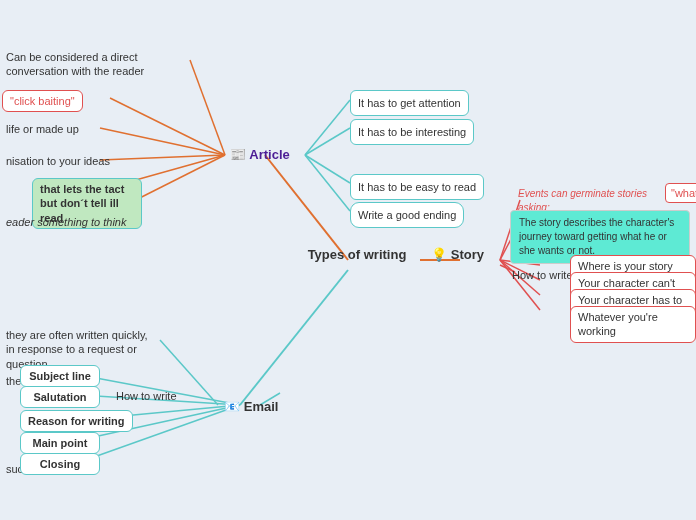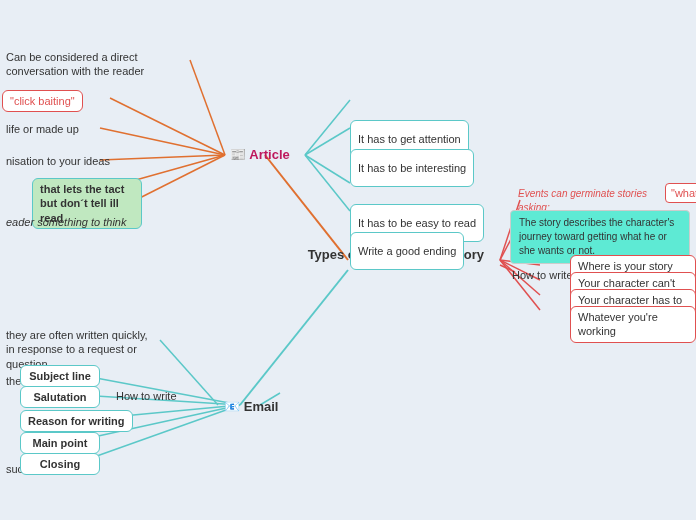--- a/index.html
+++ b/index.html
@@ -42,21 +42,21 @@
       font-size: 13px;
       color: #333;
       text-align: center;
     }
 
     
     .node-article {
       background: transparent;
       font-weight: bold;
       font-size: 13px;
-      color: #be185d;
+      color: #4c1d95;
     }
 
     
     .node-story {
       background: transparent;
       font-weight: bold;
       font-size: 13px;
       color: #333;
     }
 
@@ -67,23 +67,22 @@
       font-size: 13px;
       color: #333;
     }
 
     
     .node-article-sub {
       background: white;
       border: 1.5px solid #5bc8c8;
       border-radius: 6px;
       color: #333;
-      padding: 11px 7px;
-      font-size: 11px;
-      margin-top: 30px;
+      padding: 5px 7px;
+      font-size: 11px;
     }
 
     
     .node-highlight {
       background: #c0e8c0;
       border: 1.5px solid #5bc8c8;
       border-radius: 6px;
       color: #333;
       padding: 3px 7px;
       font-size: 11px;
@@ -223,21 +222,21 @@
 
   <div class="node node-article-sub" style="left:350px; top:90px; white-space:nowrap;">
     <span>It has to get attention</span>
   </div>
   <div class="node node-article-sub" style="left:350px; top:119px; white-space:nowrap;">
     <span>It has to be interesting</span>
   </div>
   <div class="node node-article-sub" style="left:350px; top:174px; white-space:nowrap;">
     <span>It has to be easy to read</span>
   </div>
-  <div class="node node-article-sub" style="left:350px; top:202px; white-space:nowrap;">
+  <div class="node node-article-sub" style="left:350px; top:202px; white-space:nowrap;border-radius:9px;">
     <span>Write a good ending</span>
   </div>
 
   <div class="node node-text" style="left:2px; top:48px; max-width:200px;">
     <span>Can be considered a direct conversation with
 the reader</span>
   </div>
   <div class="node node-red" style="left:2px; top:90px; white-space:nowrap;">
     <span>"click baiting"</span>
   </div>

